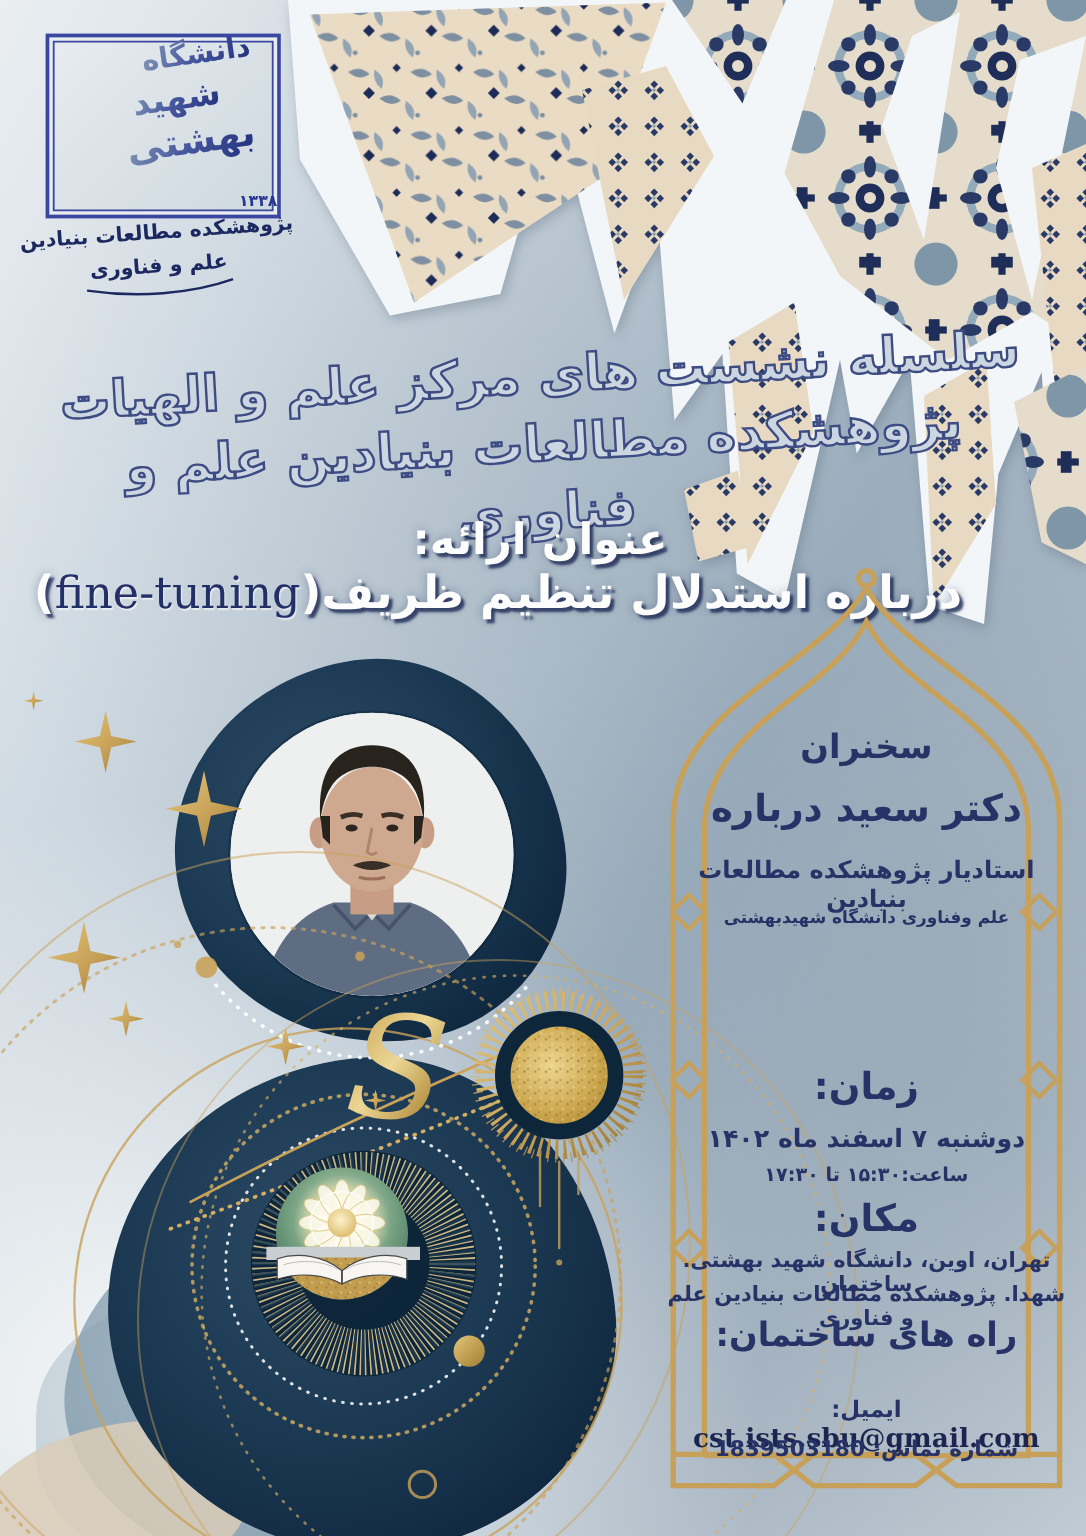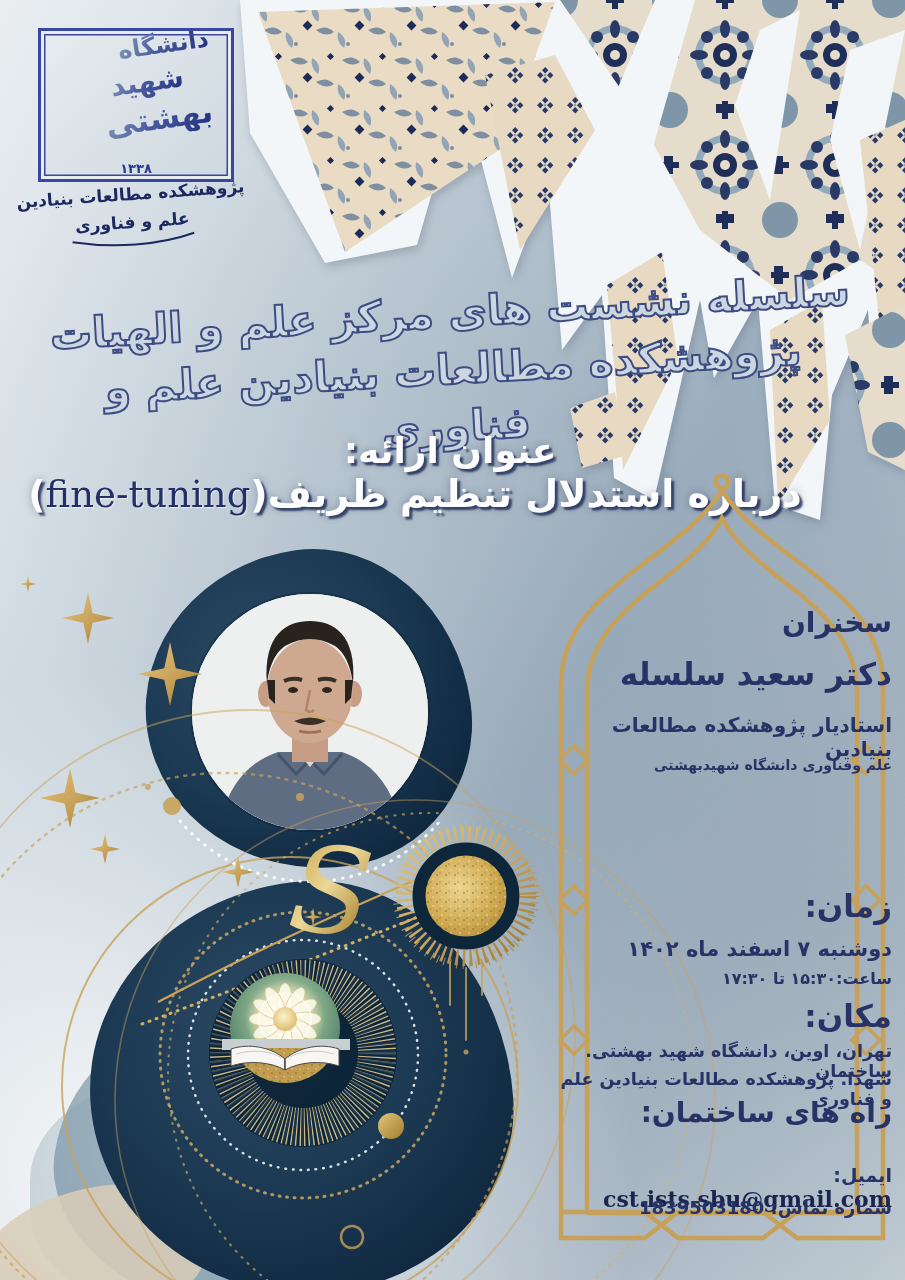--- a/index.html
+++ b/index.html
@@ -21,21 +21,21 @@
   .logo-box{left:38px;top:28px;width:190px;height:148px;z-index:6;
     background:linear-gradient(135deg,#e7ecef,#cdd8df);
     border:3px solid #3a46a0;box-shadow:inset 0 0 0 3px rgba(231,236,239,1), inset 0 0 0 4.5px #3a46a0;}
   .logo-cal{position:absolute;inset:0;transform:rotate(-8deg);}
   .logo-word{position:absolute;font-weight:bold;
     background:linear-gradient(120deg,#8aa0b8 0%,#4a5aa0 45%,#1f2f7c 100%);
     -webkit-background-clip:text;background-clip:text;color:transparent;direction:rtl;}
   .lw1{right:14px;top:4px;font-size:24px;}
   .lw2{right:44px;top:36px;font-size:28px;}
   .lw3{right:20px;top:72px;font-size:31px;}
-  .logo-year{position:absolute;bottom:3px;left:0;right:0;text-align:center;font-size:13px;color:#273791;font-weight:bold;letter-spacing:2px;}
+  .logo-year{position:absolute;bottom:3px;left:0;right:0;text-align:right;font-size:13px;color:#273791;font-weight:bold;letter-spacing:2px;}
   .inst{left:6px;top:184px;width:252px;z-index:6;text-align:center;transform:rotate(-4deg);color:#1b2960;}
   .inst .l1{font-size:17px;font-weight:bold;}
   .inst .l2{font-size:17px;font-weight:bold;margin-top:8px;}
   
   .heading{left:38px;top:284px;width:830px;z-index:7;text-align:center;
     transform:rotate(-3.2deg);font-weight:bold;font-size:42px;line-height:57px;
     color:#ccd6e1;-webkit-text-stroke:2px #3d4c82;letter-spacing:-1px;}
   .subtitle-label{left:150px;top:430px;width:600px;z-index:7;text-align:center;
     font-size:36px;font-weight:bold;color:#fdfdfd;
     text-shadow:3px 3px 2px rgba(35,48,90,.85),0 0 8px rgba(35,48,90,.35);}
@@ -66,21 +66,21 @@
     background:linear-gradient(120deg,#caa352,#ecd796 45%,#a9822f 90%);
     -webkit-background-clip:text;background-clip:text;color:transparent;}
   .arcs-svg,.sun-svg,.emblem-svg,.pattern-svg,.frame-svg{position:absolute;pointer-events:none;}
   .arcs-svg{left:0;top:0;z-index:4;}
   .sun-svg{left:390px;top:818px;z-index:5;}
   .emblem-svg{left:190px;top:943px;z-index:5;}
   .pattern-svg{left:230px;top:0;z-index:6;filter:drop-shadow(2px 4px 5px rgba(60,80,100,.28));}
   .frame-svg{left:545px;top:470px;z-index:7;}
   
   .ftwrap{left:552px;top:470px;width:340px;height:790px;z-index:8;}
-  .ft{position:absolute;left:0;width:100%;color:#273266;direction:rtl;font-weight:bold;}
+  .ft{position:absolute;left:0;width:100%;text-align:center;color:#273266;direction:rtl;font-weight:bold;}
   .t-speaker-label{top:136px;font-size:28px;}
   .t-speaker-name{top:186px;font-size:31px;}
   .t-affil1{top:243px;font-size:20px;}
   .t-affil2{top:287px;font-size:14px;}
   .t-time-label{top:418px;font-size:31px;}
   .t-date{top:467px;font-size:21px;}
   .t-hours{top:499px;font-size:16px;}
   .t-loc-label{top:528px;font-size:31px;}
   .t-loc1{top:571px;font-size:17.5px;}
   .t-loc2{top:599px;font-size:17.5px;}
@@ -355,21 +355,21 @@
         <rect x="-10" y="-10" width="20" height="20" transform="translate(29,570) rotate(45)"></rect>
         <rect x="-10" y="-10" width="20" height="20" transform="translate(321,290) rotate(45)"></rect>
         <rect x="-10" y="-10" width="20" height="20" transform="translate(321,430) rotate(45)"></rect>
         <rect x="-10" y="-10" width="20" height="20" transform="translate(321,570) rotate(45)"></rect>
       </g>
     </g>
   </svg>
 
   <div class="abs ftwrap">
     <div class="ft t-speaker-label">سخنران</div>
-    <div class="ft t-speaker-name">دکتر سعید سلسله</div>
+    <div class="ft t-speaker-name">دکتر سعید درباره</div>
     <div class="ft t-affil1">استادیار پژوهشکده مطالعات بنیادین</div>
     <div class="ft t-affil2">علم وفناوری دانشگاه شهیدبهشتی</div>
     <div class="ft t-time-label">زمان:</div>
     <div class="ft t-date">دوشنبه ۷ اسفند ماه ۱۴۰۲</div>
     <div class="ft t-hours">ساعت:۱۵:۳۰ تا ۱۷:۳۰</div>
     <div class="ft t-loc-label">مکان:</div>
     <div class="ft t-loc2">شهدا. پژوهشکده مطالعات بنیادین علم و فناوری</div>
     <div class="ft t-loc1">تهران، اوین، دانشگاه شهید بهشتی. ساختمان</div>
     <div class="ft t-contact-label">راه های ساختمان:</div>
     <div class="ft t-email">

